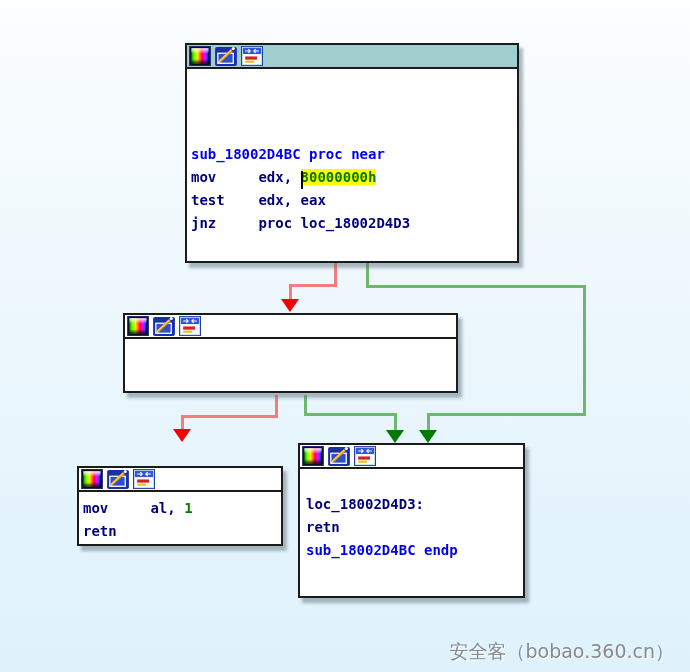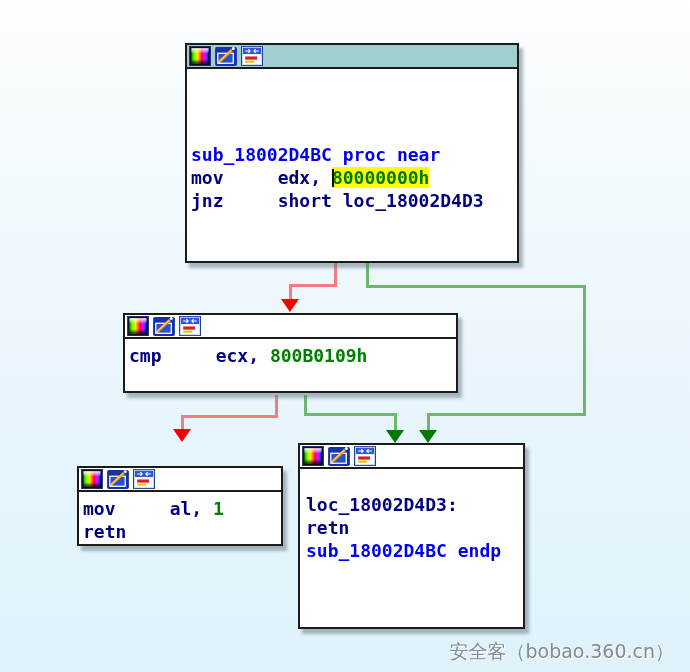--- a/index.html
+++ b/index.html
@@ -34,21 +34,21 @@
     box-shadow:4px 5px 3px var(--shadow);
   }
   .titlebar {
     height:24px; border-bottom:2px solid var(--block_border);
     display:flex; align-items:center; gap:4px; padding-left:2px;
     background:var(--titlebar);
   }
   .titlebar.selected { background:var(--selected_titlebar); }
   .icon { width:22px; height:20px; display:block; }
   .code { font-family:"DejaVu Sans Mono", monospace; font-weight:bold;
-          font-size:18px; line-height:23px; color:var(--code_text); }
+          font-size:14px; line-height:23px; color:var(--code_text); }
   .code-line { white-space:pre; padding-left:4px; }
   .kw  { color:var(--keyword_text); }
   .num { color:var(--number_text); }
   .hl  { position:relative; background:var(--highlight_bg); color:var(--highlight_text);margin-top:19px; }
   .cursor { position:absolute; left:0; top:2px; width:2px; height:18px; background:#000; }
   
   .watermark {
     position:absolute; right:16px; bottom:7px;
     font-size:19px; color:var(--watermark_color);
     text-shadow:1px 1px 0 #ffffff;
@@ -131,21 +131,22 @@
         <rect x="2" y="2" width="20" height="7" fill="#3058D8"></rect>
         <path d="M4.5 5.5 L10 5.5 M8 3.5 L10 5.5 L8 7.5 M19.5 5.5 L14 5.5 M16 3.5 L14 5.5 L16 7.5" stroke="#FFFFFF" stroke-width="1.2" fill="none"></path>
         <rect x="2" y="9" width="20" height="11" fill="#FFFFFF"></rect>
         <rect x="4.5" y="11.5" width="13" height="3.5" fill="#D42222"></rect>
         <rect x="4.5" y="16" width="10" height="2.5" fill="#E8C61E"></rect>
       </svg>
     </div>
     <div class="code" style="padding-top:74px">
       <div class="code-line"><span class="kw">sub_18002D4BC proc near</span></div>
       <div class="code-line"><span>mov     edx, </span><span class="hl"><span class="cursor"></span><span>80000000h</span></span></div>
-      <div class="code-line"><span>jnz     short loc_18002D4D3</span></div>
+      <div class="code-line"><span>test    edx, eax</span></div>
+      <div class="code-line"><span>jnz     proc loc_18002D4D3</span></div>
     </div>
   </div>
 
   <div class="block" style="left:123px;top:313px;width:335px;height:80px">
     <div class="titlebar">
       <svg class="icon" viewBox="0 0 24 22">
         <rect x="0" y="0" width="24" height="22" fill="#202868"></rect>
         <rect x="1.5" y="1.5" width="21" height="19" fill="#000000"></rect>
         <rect x="2.5" y="2.5" width="19" height="17" fill="url(#hueGrad)"></rect>
         <rect x="2.5" y="2.5" width="19" height="17" fill="url(#shadeGrad)"></rect>
@@ -161,21 +162,20 @@
       <svg class="icon" viewBox="0 0 24 22">
         <rect x="0" y="0" width="24" height="22" fill="#C7D6EE" stroke="#2040A0" stroke-width="2"></rect>
         <rect x="2" y="2" width="20" height="7" fill="#3058D8"></rect>
         <path d="M4.5 5.5 L10 5.5 M8 3.5 L10 5.5 L8 7.5 M19.5 5.5 L14 5.5 M16 3.5 L14 5.5 L16 7.5" stroke="#FFFFFF" stroke-width="1.2" fill="none"></path>
         <rect x="2" y="9" width="20" height="11" fill="#FFFFFF"></rect>
         <rect x="4.5" y="11.5" width="13" height="3.5" fill="#D42222"></rect>
         <rect x="4.5" y="16" width="10" height="2.5" fill="#E8C61E"></rect>
       </svg>
     </div>
     <div class="code" style="padding-top:5px">
-      <div class="code-line"><span>cmp     ecx, </span><span class="num">800B0109h</span></div>
     </div>
   </div>
 
   <div class="block" style="left:77px;top:466px;width:206px;height:80px">
     <div class="titlebar">
       <svg class="icon" viewBox="0 0 24 22">
         <rect x="0" y="0" width="24" height="22" fill="#202868"></rect>
         <rect x="1.5" y="1.5" width="21" height="19" fill="#000000"></rect>
         <rect x="2.5" y="2.5" width="19" height="17" fill="url(#hueGrad)"></rect>
         <rect x="2.5" y="2.5" width="19" height="17" fill="url(#shadeGrad)"></rect>
@@ -196,21 +196,21 @@
         <rect x="4.5" y="11.5" width="13" height="3.5" fill="#D42222"></rect>
         <rect x="4.5" y="16" width="10" height="2.5" fill="#E8C61E"></rect>
       </svg>
     </div>
     <div class="code" style="padding-top:5px">
       <div class="code-line"><span>mov     al, </span><span class="num">1</span></div>
       <div class="code-line"><span>retn</span></div>
     </div>
   </div>
 
-  <div class="block" style="left:298px;top:443px;width:227px;height:186px">
+  <div class="block" style="left:298px;top:443px;width:227px;height:155px">
     <div class="titlebar">
       <svg class="icon" viewBox="0 0 24 22">
         <rect x="0" y="0" width="24" height="22" fill="#202868"></rect>
         <rect x="1.5" y="1.5" width="21" height="19" fill="#000000"></rect>
         <rect x="2.5" y="2.5" width="19" height="17" fill="url(#hueGrad)"></rect>
         <rect x="2.5" y="2.5" width="19" height="17" fill="url(#shadeGrad)"></rect>
       </svg>
       <svg class="icon" viewBox="0 0 24 22">
         <rect x="0" y="1" width="24" height="21" rx="2" fill="#1830A8"></rect>
         <rect x="3" y="8" width="17" height="11" fill="#2850D0" stroke="#FFFFFF" stroke-width="1.4"></rect>

